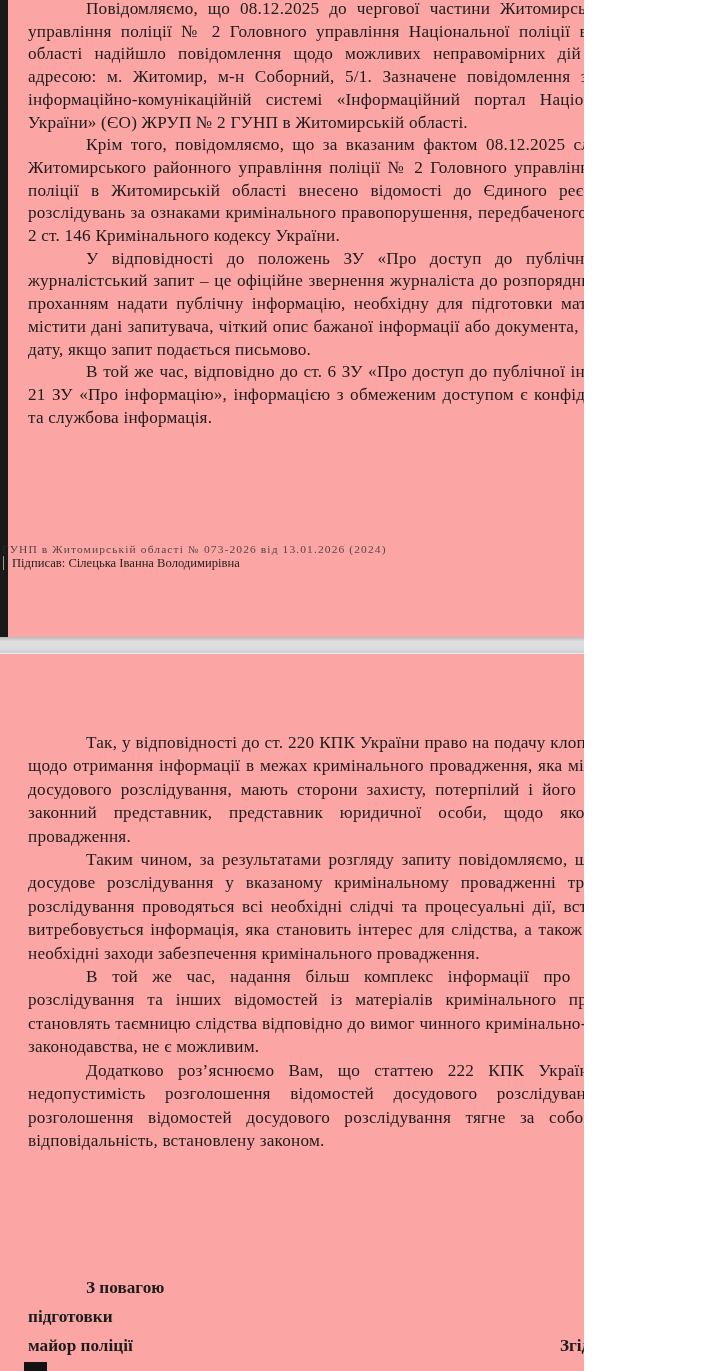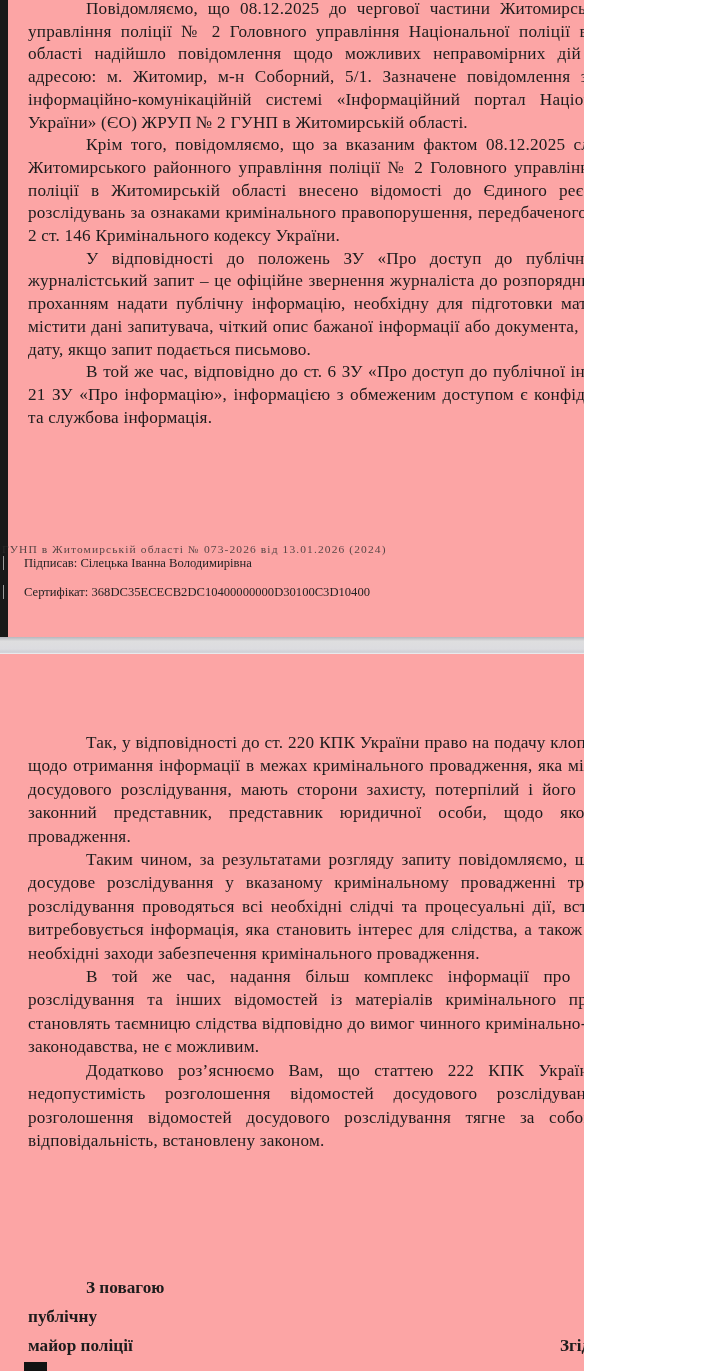--- a/index.html
+++ b/index.html
@@ -32,21 +32,21 @@
     white-space:nowrap;letter-spacing:1.1px;
     transform:scaleY(.9);
     font-family:"Liberation Serif","DejaVu Serif",serif;
   }
   
   .sigblock{
     position:absolute;left:3px;top:556px;width:600px;
     font-size:12.6px;color:#232323;
     font-family:"Liberation Serif","DejaVu Serif",serif;
   }
-  .sigline{margin:0 0 15px 0;line-height:14px;border-left:1px solid #9a9a9a;padding-left:20px;}
+  .sigline{margin:0 0 15px 0;line-height:14px;border-left:1px solid #9a9a9a;padding-left:8px;}
   
   .page-divider{
     position:absolute;left:0;top:637px;width:720px;height:17px;
     background:linear-gradient(to bottom,#b7b7bd 0%,#dededf 25%,#dcdce0 70%,#cfcfd5 90%,#f4f4f5 100%);
   }
   
   .closing{
     position:absolute;left:28px;top:1276px;width:678px;
     font-weight:bold;font-size:17.2px;line-height:24px;
   }
@@ -68,35 +68,34 @@
       <p class="para">Повідомляємо, що 08.12.2025 до чергової частини Житомирського районного управління поліції № 2 Головного управління Національної поліції в Житомирській області надійшло повідомлення щодо можливих неправомірних дій групи осіб за адресою: м. Житомир, м-н Соборний, 5/1. Зазначене повідомлення зареєстровано в інформаційно-комунікаційній системі «Інформаційний портал Національної поліції України» (ЄО) ЖРУП № 2 ГУНП в Житомирській області.</p>
       <p class="para">Крім того, повідомляємо, що за вказаним фактом 08.12.2025 слідчим відділом Житомирського районного управління поліції № 2 Головного управління Національної поліції в Житомирській області внесено відомості до Єдиного реєстру досудових розслідувань за ознаками кримінального правопорушення, передбаченого ч. 2 ст. 15 та ч. 2 ст. 146 Кримінального кодексу України.</p>
       <p class="para">У відповідності до положень ЗУ «Про доступ до публічної інформації», журналістський запит – це офіційне звернення журналіста до розпорядника інформації з проханням надати публічну інформацію, необхідну для підготовки матеріалу. Він має містити дані запитувача, чіткий опис бажаної інформації або документа, а також підпис і дату, якщо запит подається письмово.</p>
       <p class="para">В той же час, відповідно до ст. 6 ЗУ «Про доступ до публічної інформації» та ст. 21 ЗУ «Про інформацію», інформацією з обмеженим доступом є конфіденційна, таємна та службова інформація.</p>
     </div>
 
   <div class="stamp">ГУНП в Житомирській області № 073-2026 від 13.01.2026 (2024)</div>
 
   <div class="sigblock">
     <p class="sigline">Підписав: Сілецька Іванна Володимирівна</p>
-    <p class="sigline">Сертифікат: 368DC35ECECB2DC10400000000D30100C3D10400</p>
   </div>
 
   <div class="page-divider"></div>
 
   <div class="textblock textblock-p2">
       <p class="para">Так, у відповідності до ст. 220 КПК України право на подачу клопотання, зокрема щодо отримання інформації в межах кримінального провадження, яка містить таємницю досудового розслідування, мають сторони захисту, потерпілий і його представник чи законний представник, представник юридичної особи, щодо якої здійснюється провадження.</p>
       <p class="para">Таким чином, за результатами розгляду запиту повідомляємо, що на даний час досудове розслідування у вказаному кримінальному провадженні триває, в рамках розслідування проводяться всі необхідні слідчі та процесуальні дії, встановлюється та витребовується інформація, яка становить інтерес для слідства, а також вживаються всі необхідні заходи забезпечення кримінального провадження.</p>
       <p class="para">В той же час, надання більш комплекс інформації про хід досудового розслідування та інших відомостей із матеріалів кримінального провадження, які становлять таємницю слідства відповідно до вимог чинного кримінально-процесуального законодавства, не є можливим.</p>
       <p class="para">Додатково роз’яснюємо Вам, що статтею 222 КПК України передбачено недопустимість розголошення відомостей досудового розслідування. Незаконне розголошення відомостей досудового розслідування тягне за собою кримінальну відповідальність, встановлену законом.</p>
     </div>
 
   <div class="closing">
     <p class="regards">З повагою</p>
-    <p class="pos1">публічну</p>
+    <p class="pos1">підготовки</p>
     <div class="closing-row">
       <span>майор поліції</span>
       <span>Згідно СІЛЕЦЬКА</span>
     </div>
   </div>
 
   <div class="bottom-mark"></div>
 
 </div>
 

